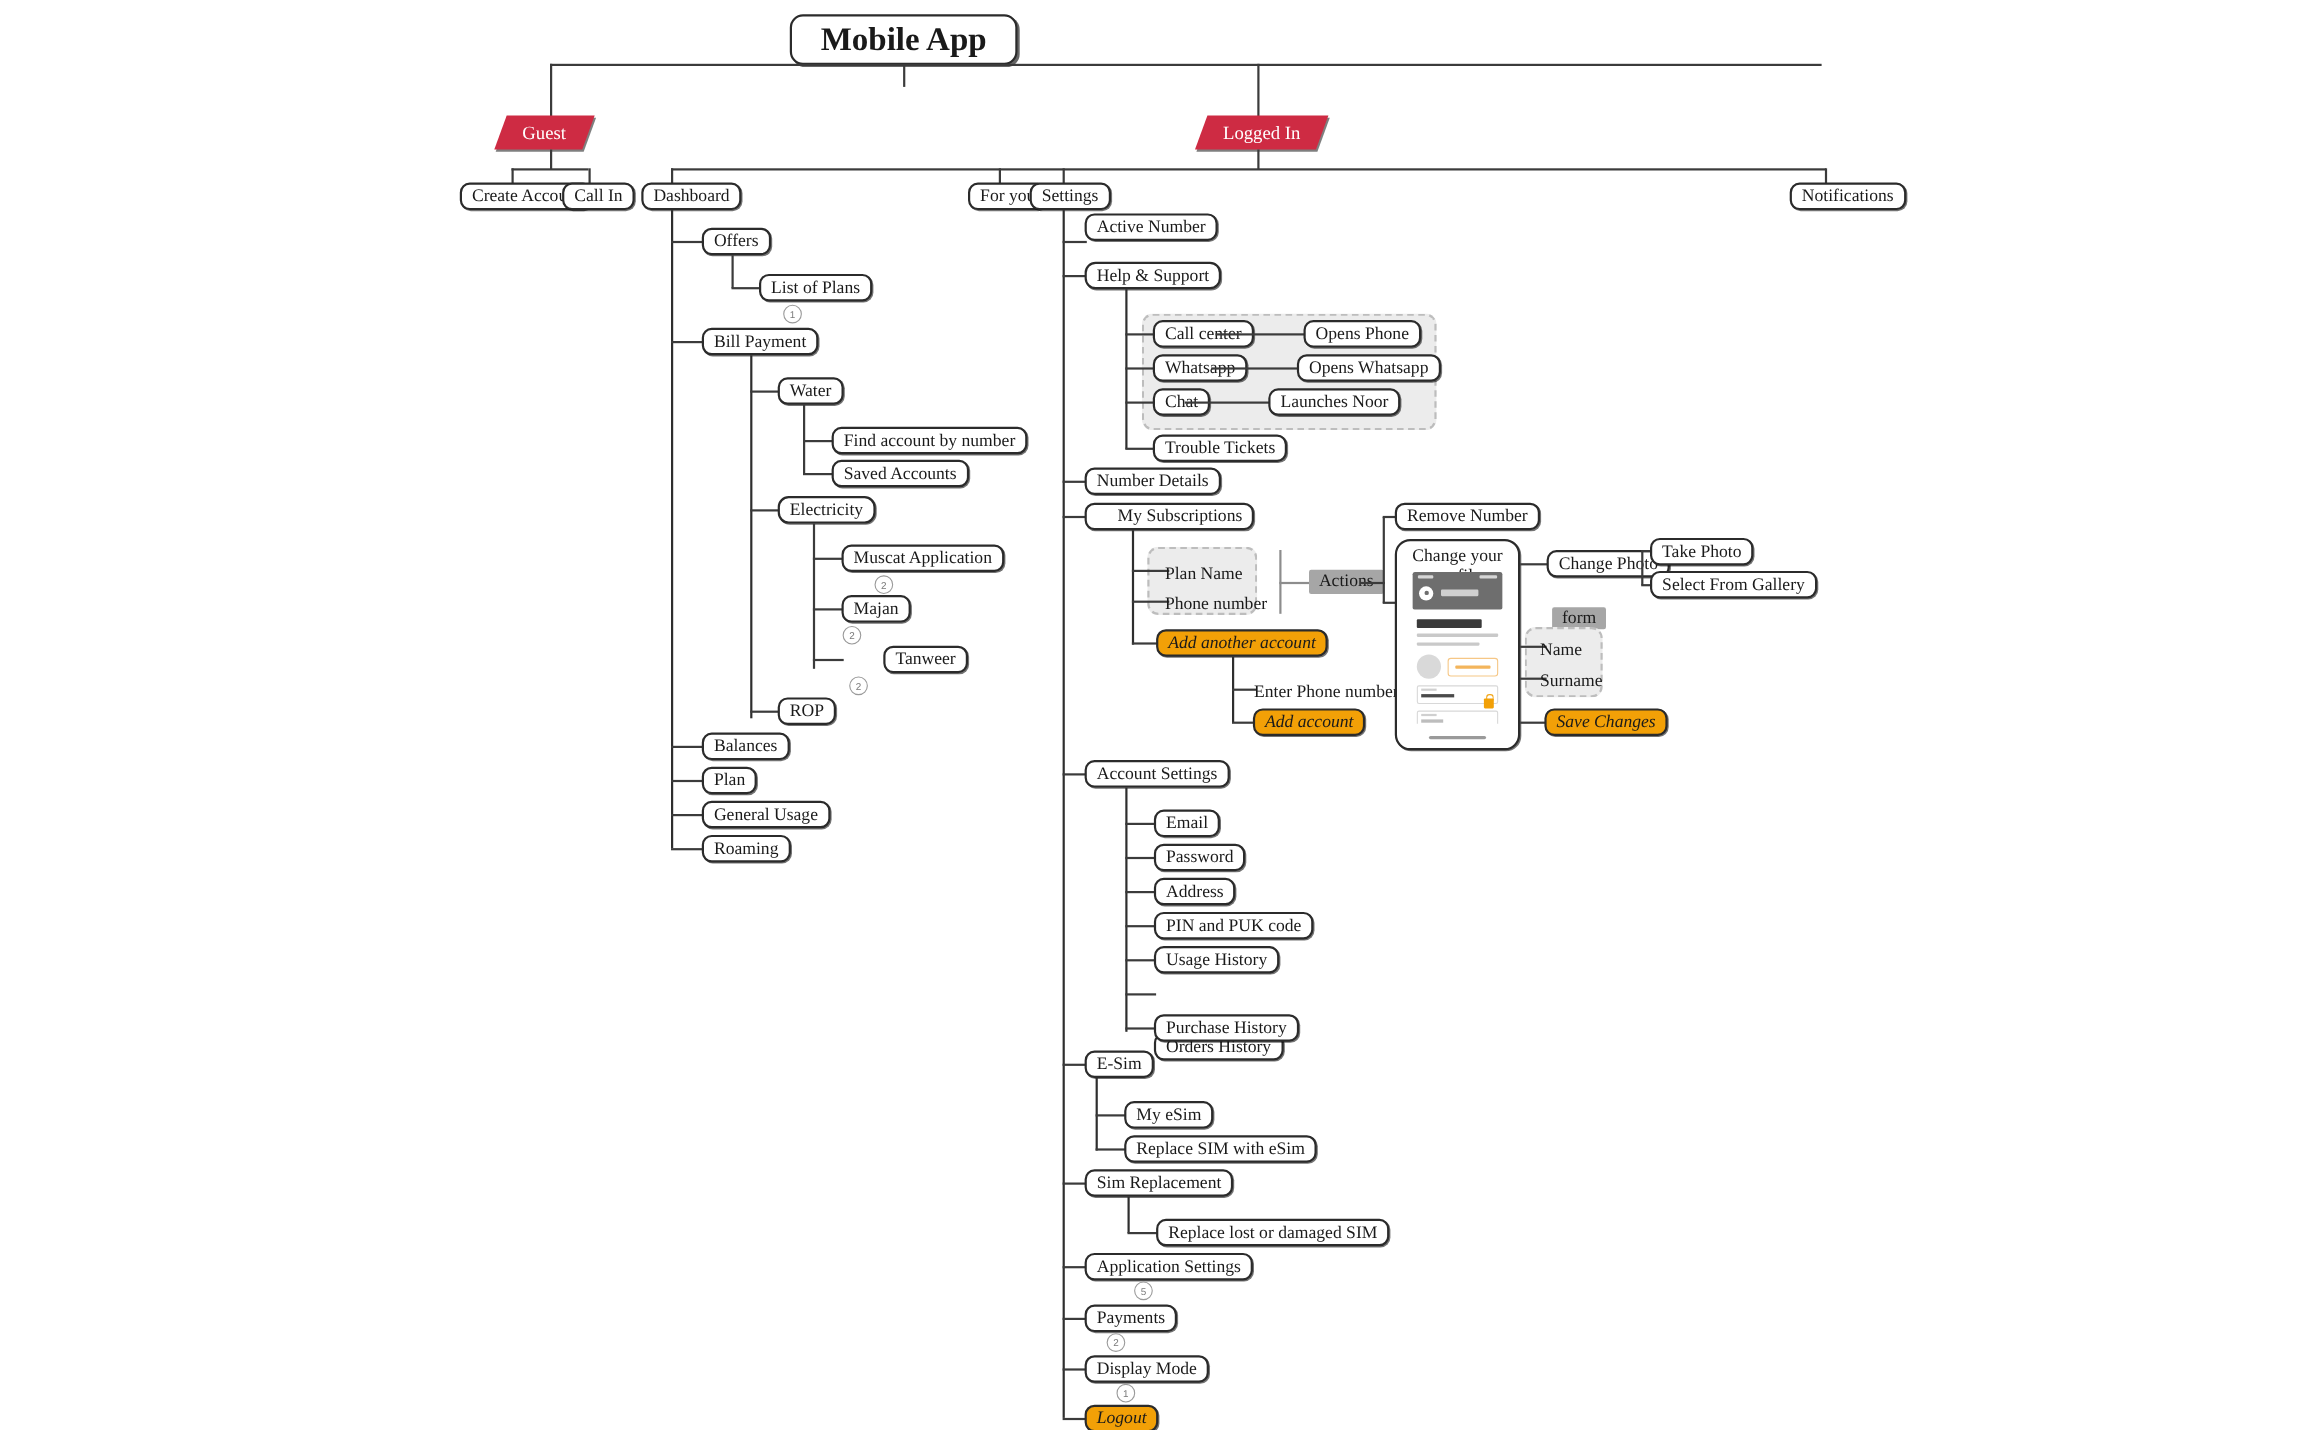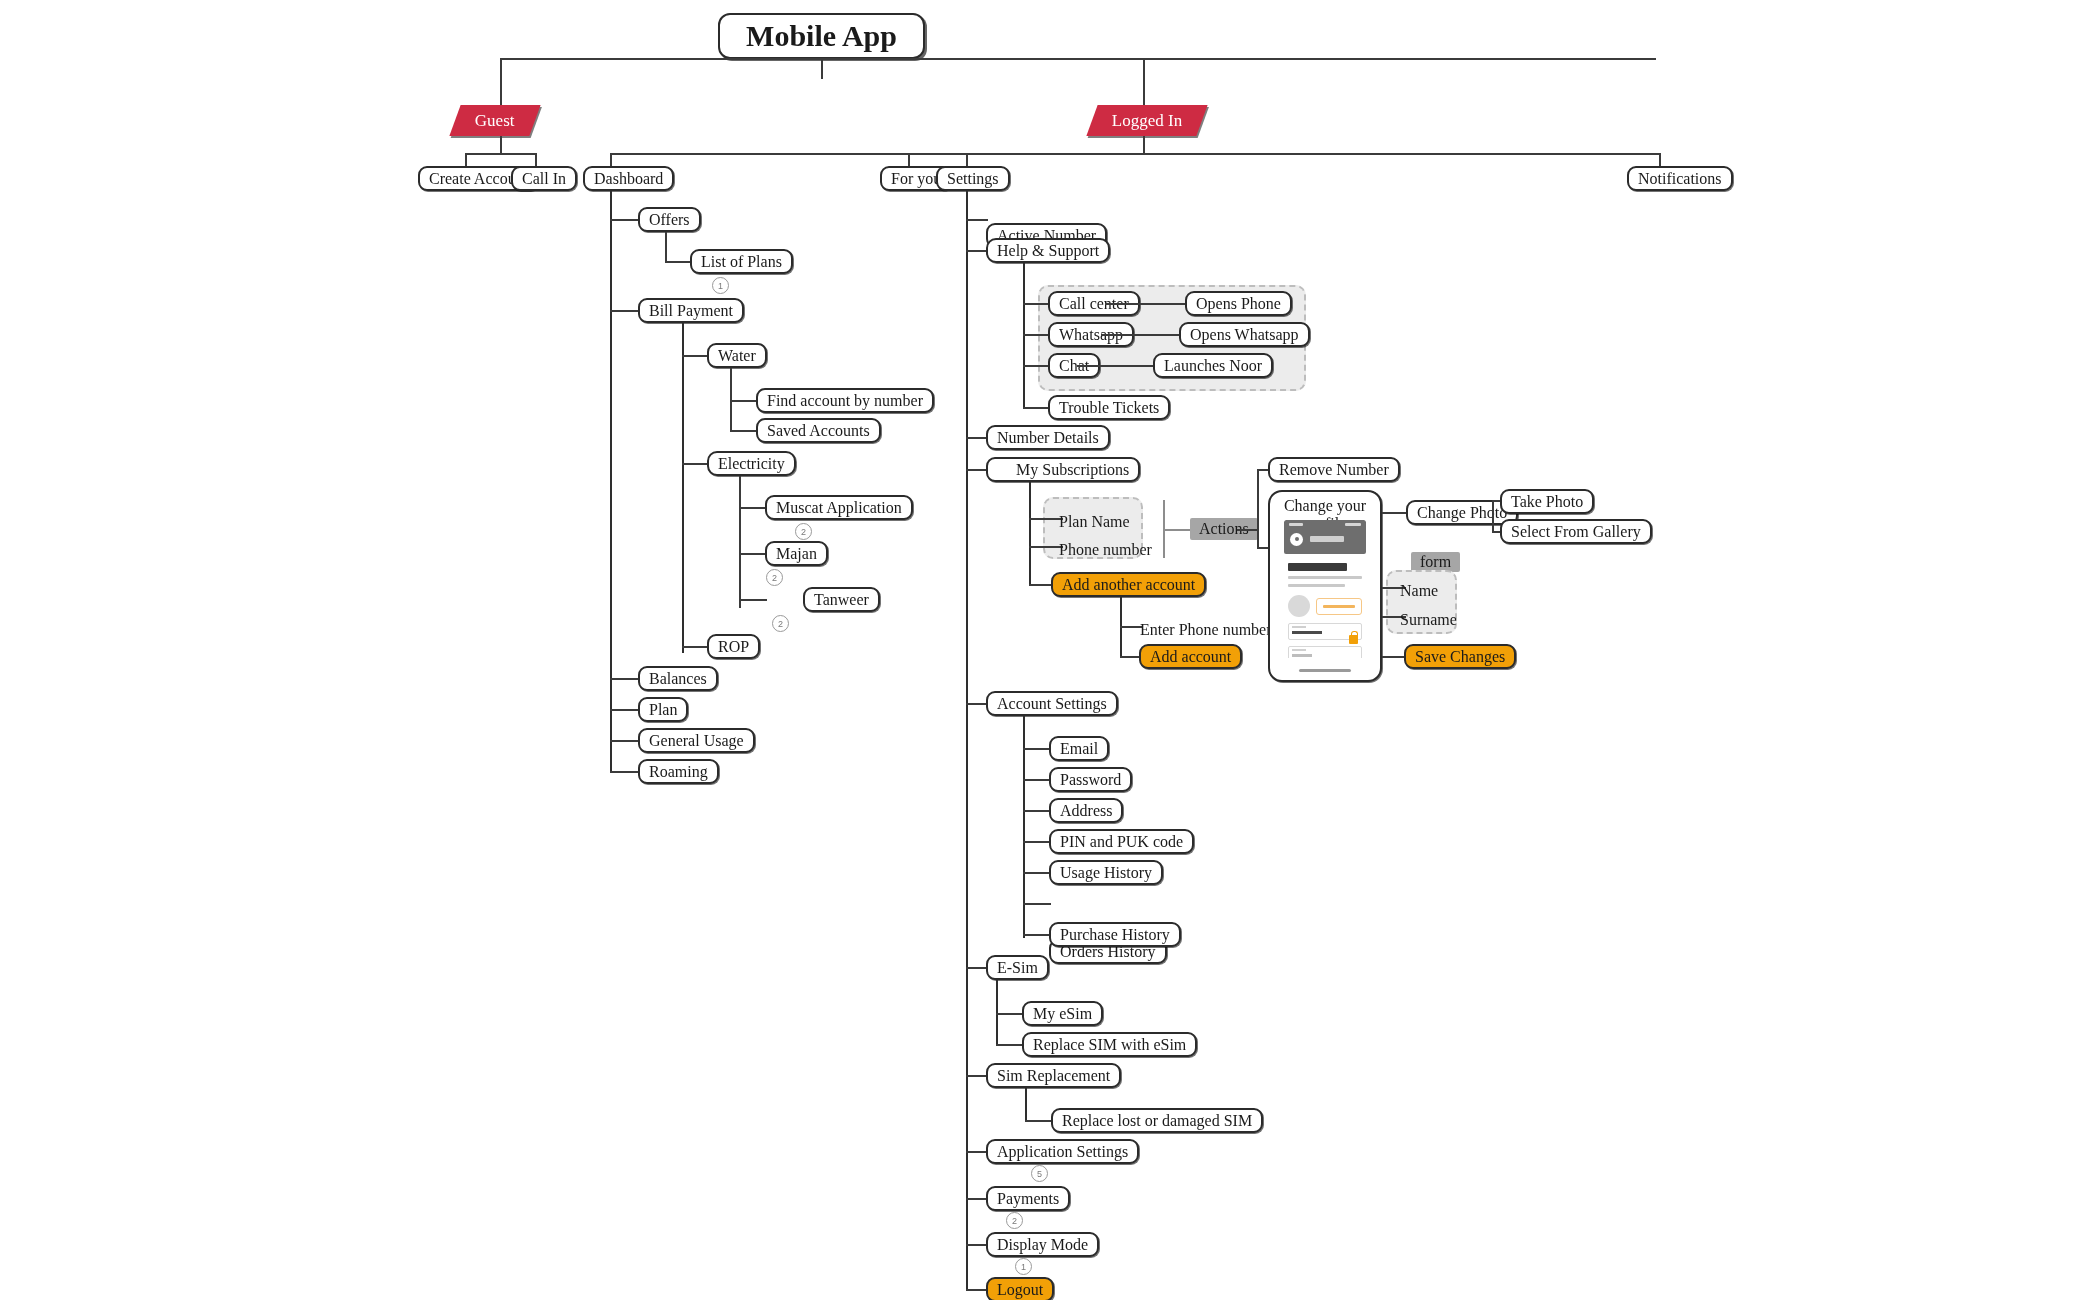--- a/index.html
+++ b/index.html
@@ -31,20 +31,21 @@
     border-radius:12px;
     font-size:30px;
     font-weight:bold;
     height:46px;
     padding:0 26px;
     box-shadow:2px 2px 0 rgba(0,0,0,.6);
   }
   .node.orange{
     background:#F2A007;
     border-color:#2b2b2b;
+    font-style:italic;
   }
   .node.grey-solid{
     background:#a6a6a6;
     border:none;
     border-radius:2px;
     box-shadow:none;
     font-size:16px;
   }
   .node.plain{
     border:none;background:transparent;box-shadow:none;padding:0;
@@ -257,21 +258,21 @@
     <span>General Usage</span>
   </div>
   <div class="ln h" style="left:610px;top:771px;width:30px;"></div>
   <div class="node" style="left:638px;top:759px;">
     <span>Roaming</span>
   </div>
 
   <div class="ln v thick" style="left:966px;top:191px;height:1098px;"></div>
 
   <div class="ln h" style="left:966px;top:219px;width:22px;"></div>
-  <div class="node" style="left:986px;top:223px;">
+  <div class="node" style="left:986px;top:194px;">
     <span>Active Number</span>
   </div>
 
   <div class="ln h" style="left:966px;top:250px;width:22px;"></div>
   <div class="node" style="left:986px;top:238px;border-radius:10px;">
     <span>Help &amp; Support</span>
   </div>
   <div class="ln v thick" style="left:1023px;top:263px;height:145px;"></div>
 
   <div class="group" style="left:1038px;top:285px;width:268px;height:106px;"></div>

